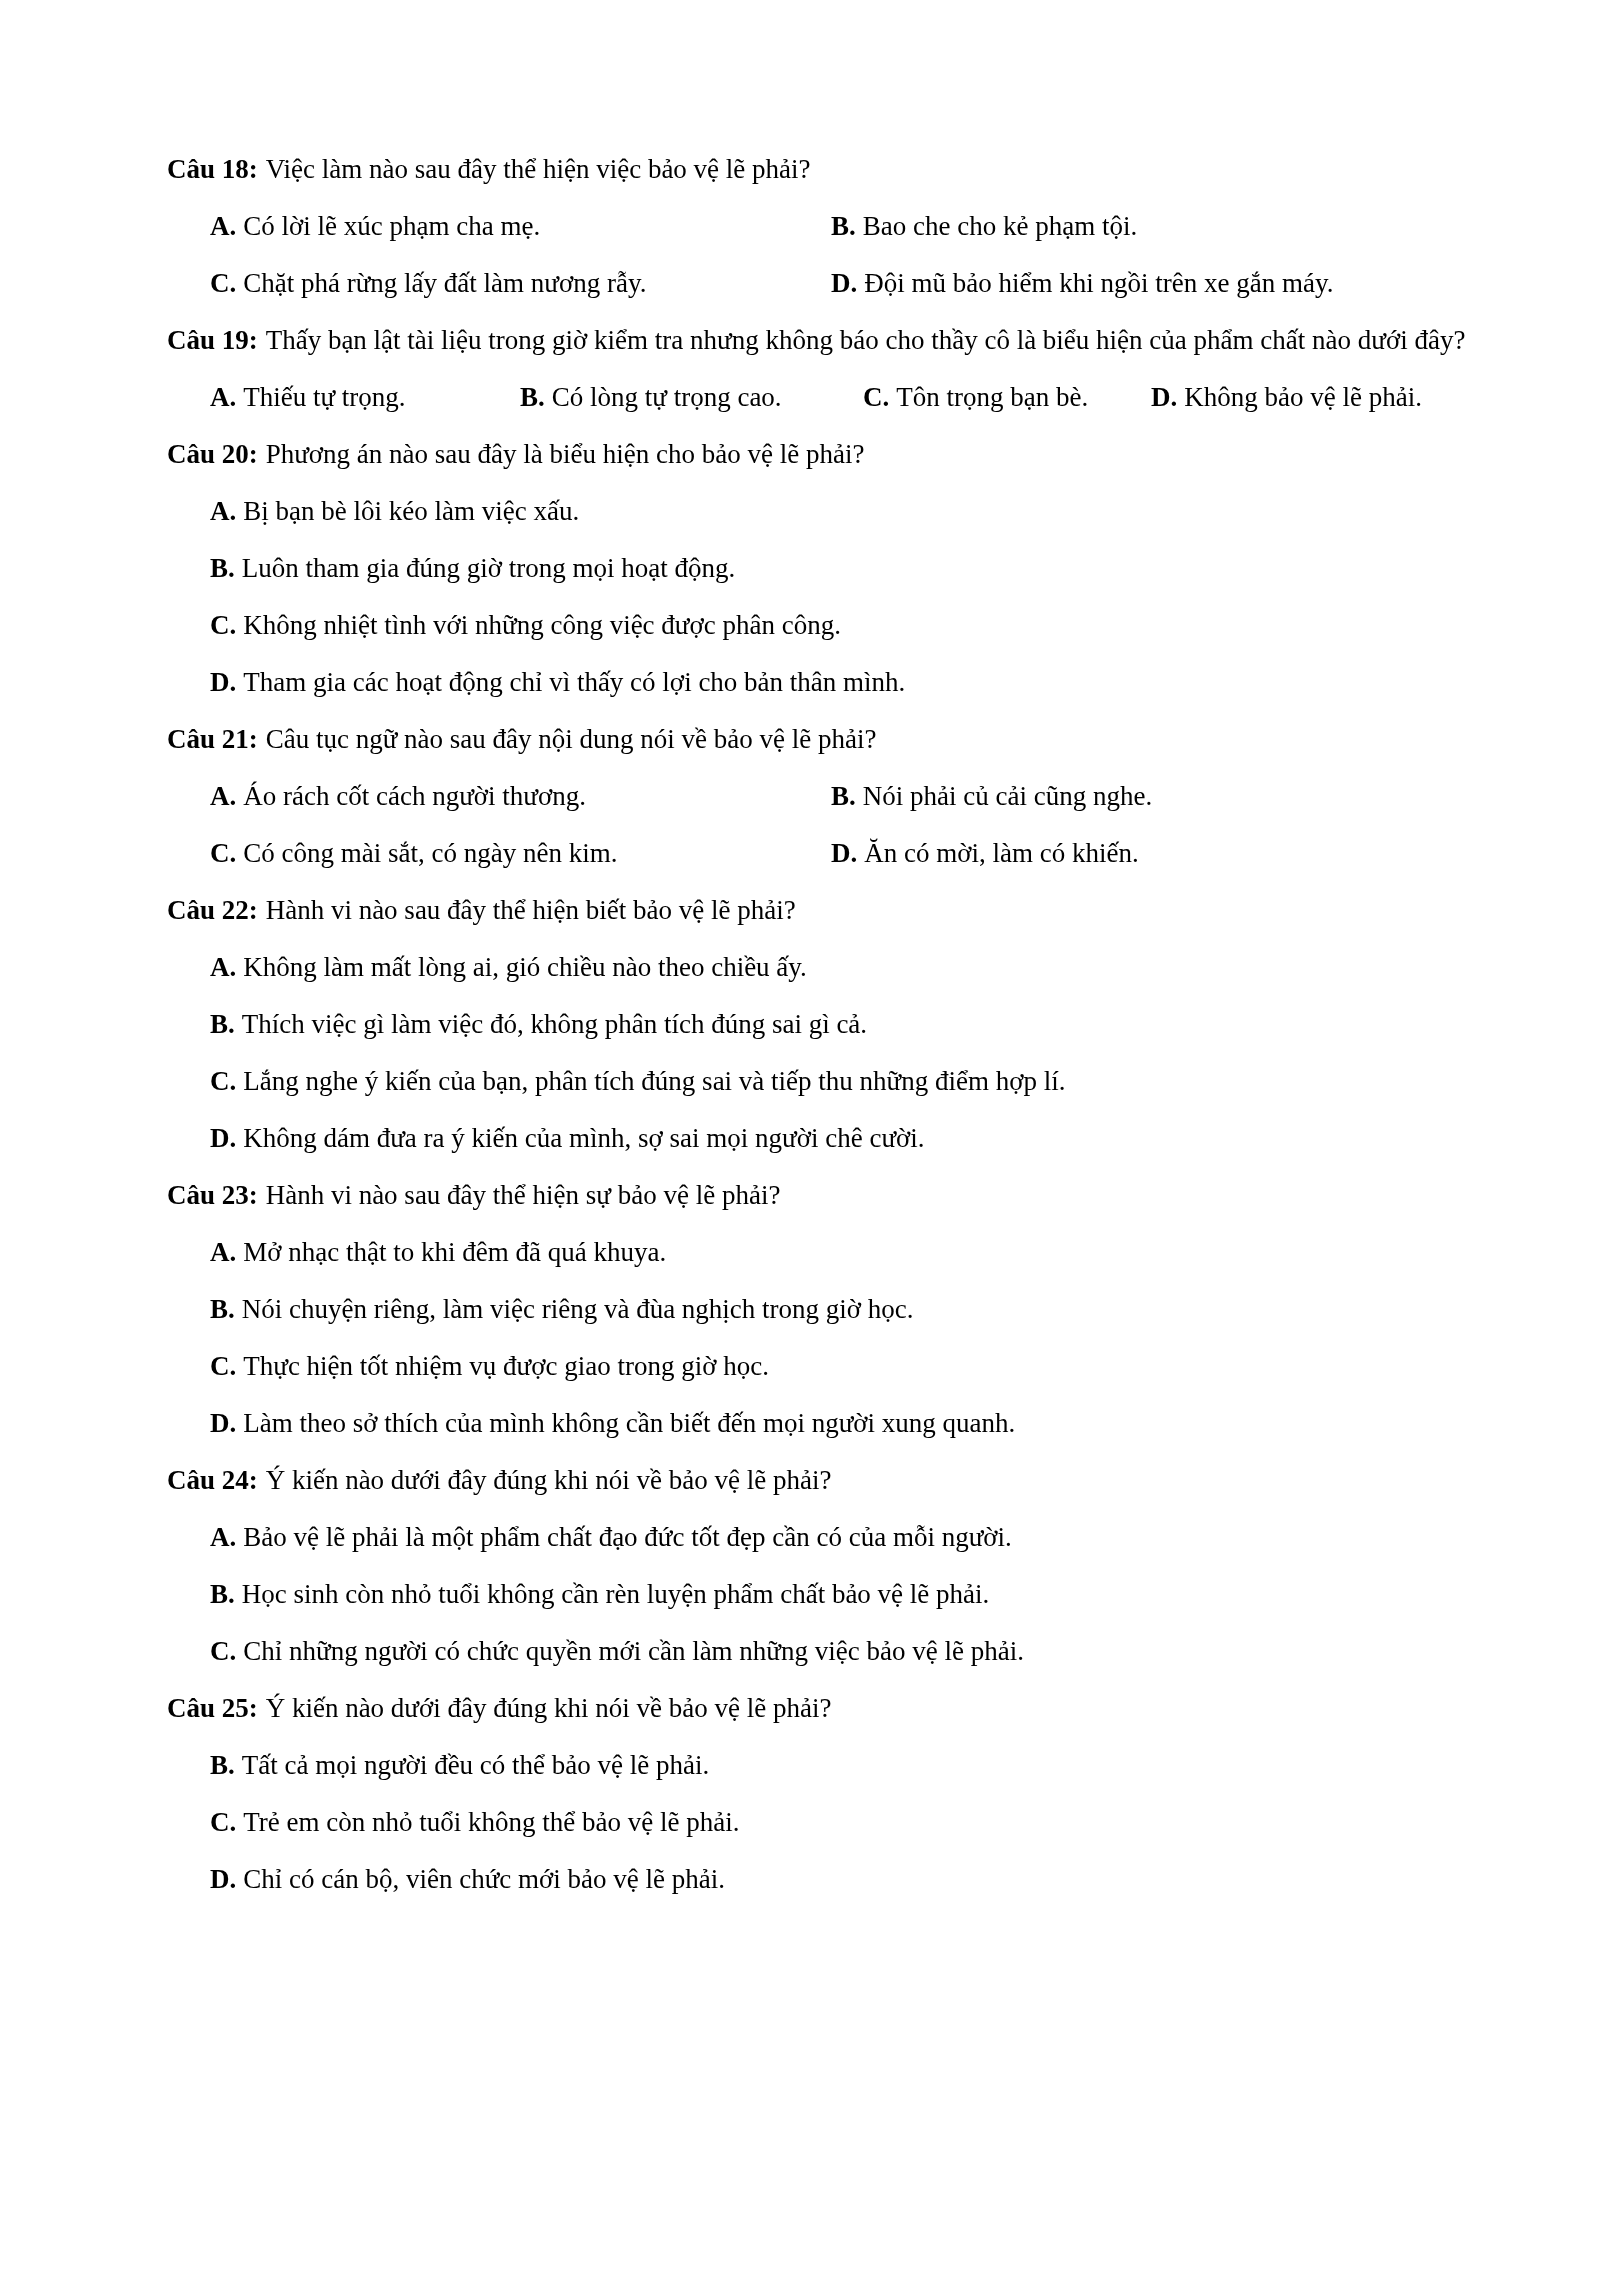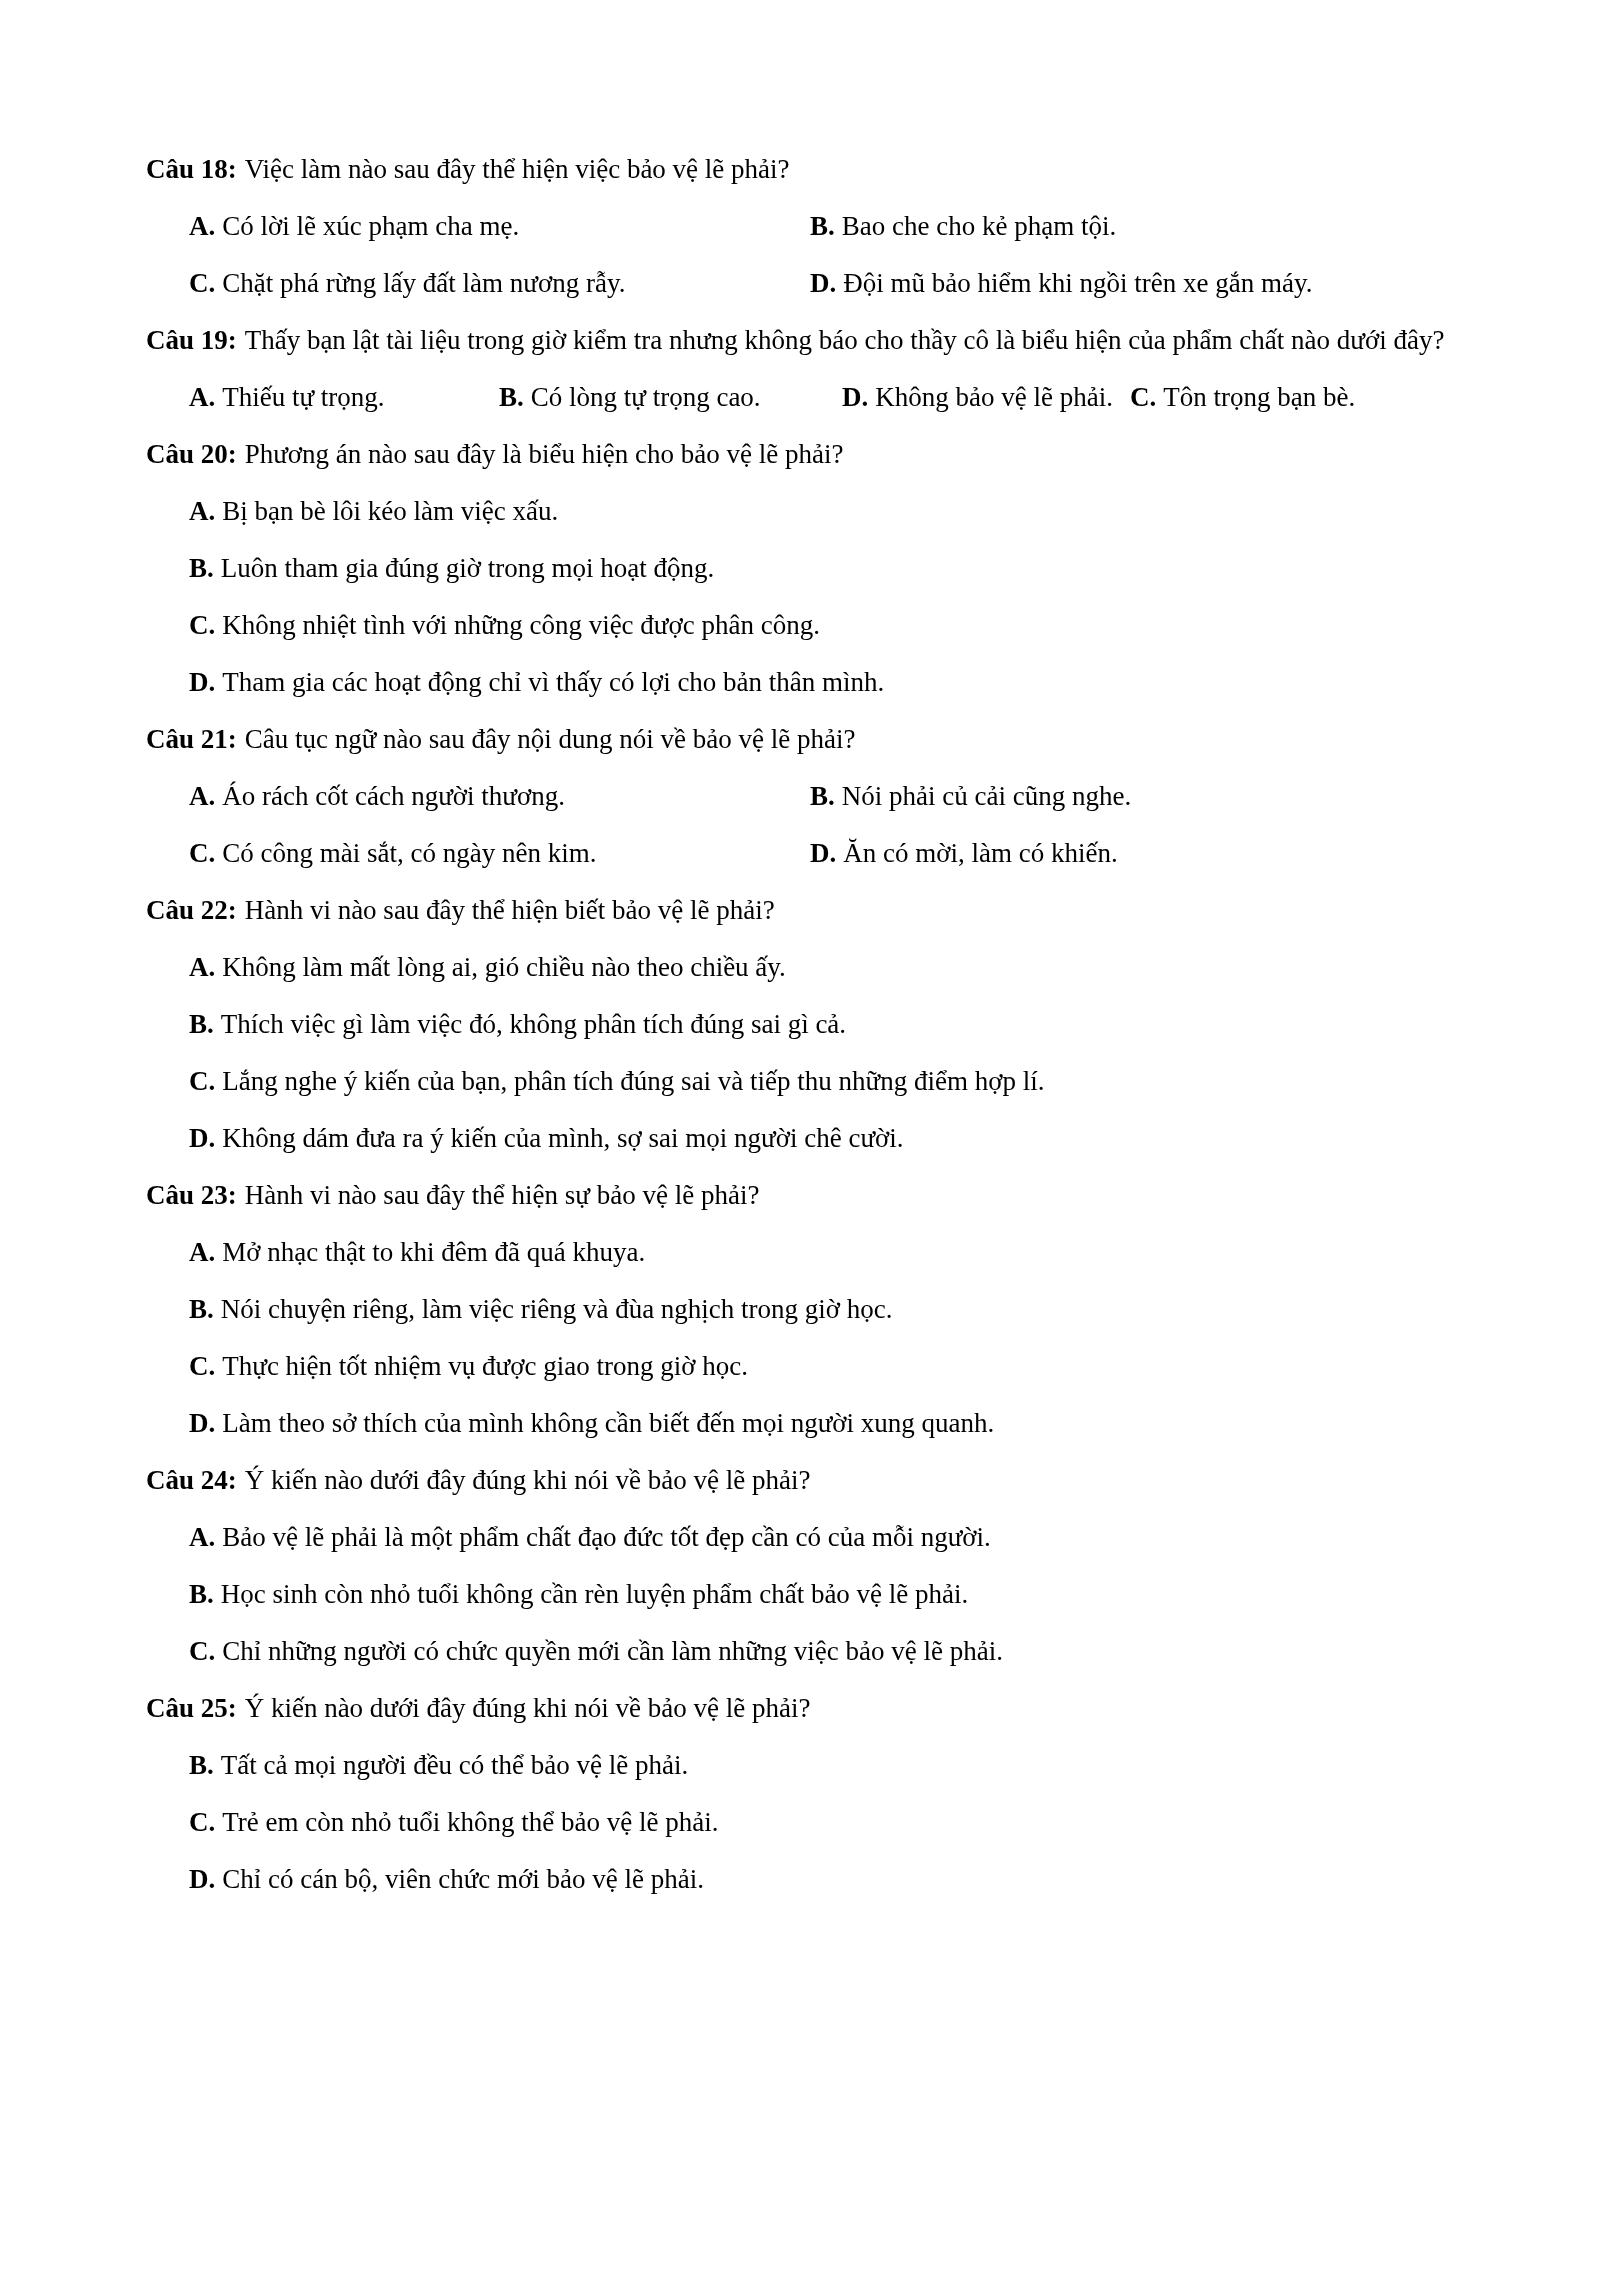--- a/index.html
+++ b/index.html
@@ -9,21 +9,21 @@
     width: 1623px;
     height: 2295px;
     background: #ffffff;
     color: #000000;
     font-family: "Liberation Serif", "DejaVu Serif", serif;
     font-size: 27px;
     overflow: hidden;
   }
   .content {
     position: absolute;
-    left: 146px;
+    left: 167px;
     top: 141px;
     width: 1329px;
   }
   .qline, .opt {
     line-height: 57px;
     white-space: normal;
   }
   .qline b, .opt b { font-weight: bold; }
   .qtext { padding-left: 7.9px; }
   .otext { padding-left: 7px; }
@@ -49,22 +49,22 @@
         <p class="opt"><b>C.</b><span class="otext">Chặt phá rừng lấy đất làm nương rẫy.</span></p>
         <p class="opt col2"><b>D.</b><span class="otext">Đội mũ bảo hiểm khi ngồi trên xe gắn máy.</span></p>
       </div>
     </section>
 
     <section>
       <p class="qline justify"><b>Câu 19:</b><span class="qtext">Thấy bạn lật tài liệu trong giờ kiểm tra nhưng không báo cho thầy cô là biểu hiện của phẩm chất nào dưới đây?</span></p>
       <div class="grid4">
         <p class="opt first"><b>A.</b><span class="otext">Thiếu tự trọng.</span></p>
         <p class="opt"><b>B.</b><span class="otext">Có lòng tự trọng cao.</span></p>
+        <p class="opt"><b>C.</b><span class="otext">Tôn trọng bạn bè.</span></p>
         <p class="opt"><b>D.</b><span class="otext">Không bảo vệ lẽ phải.</span></p>
-        <p class="opt"><b>C.</b><span class="otext">Tôn trọng bạn bè.</span></p>
       </div>
     </section>
 
     <section>
       <p class="qline"><b>Câu 20:</b><span class="qtext">Phương án nào sau đây là biểu hiện cho bảo vệ lẽ phải?</span></p>
       <p class="opt"><b>A.</b><span class="otext">Bị bạn bè lôi kéo làm việc xấu.</span></p>
       <p class="opt"><b>B.</b><span class="otext">Luôn tham gia đúng giờ trong mọi hoạt động.</span></p>
       <p class="opt"><b>C.</b><span class="otext">Không nhiệt tình với những công việc được phân công.</span></p>
       <p class="opt"><b>D.</b><span class="otext">Tham gia các hoạt động chỉ vì thấy có lợi cho bản thân mình.</span></p>
     </section>

